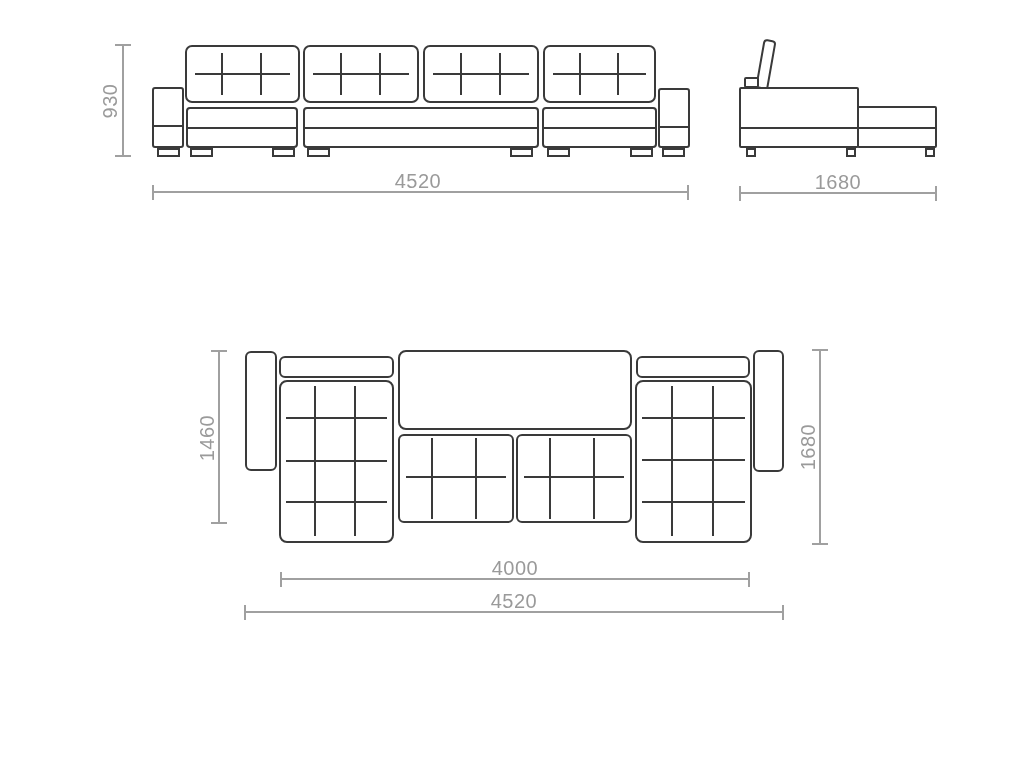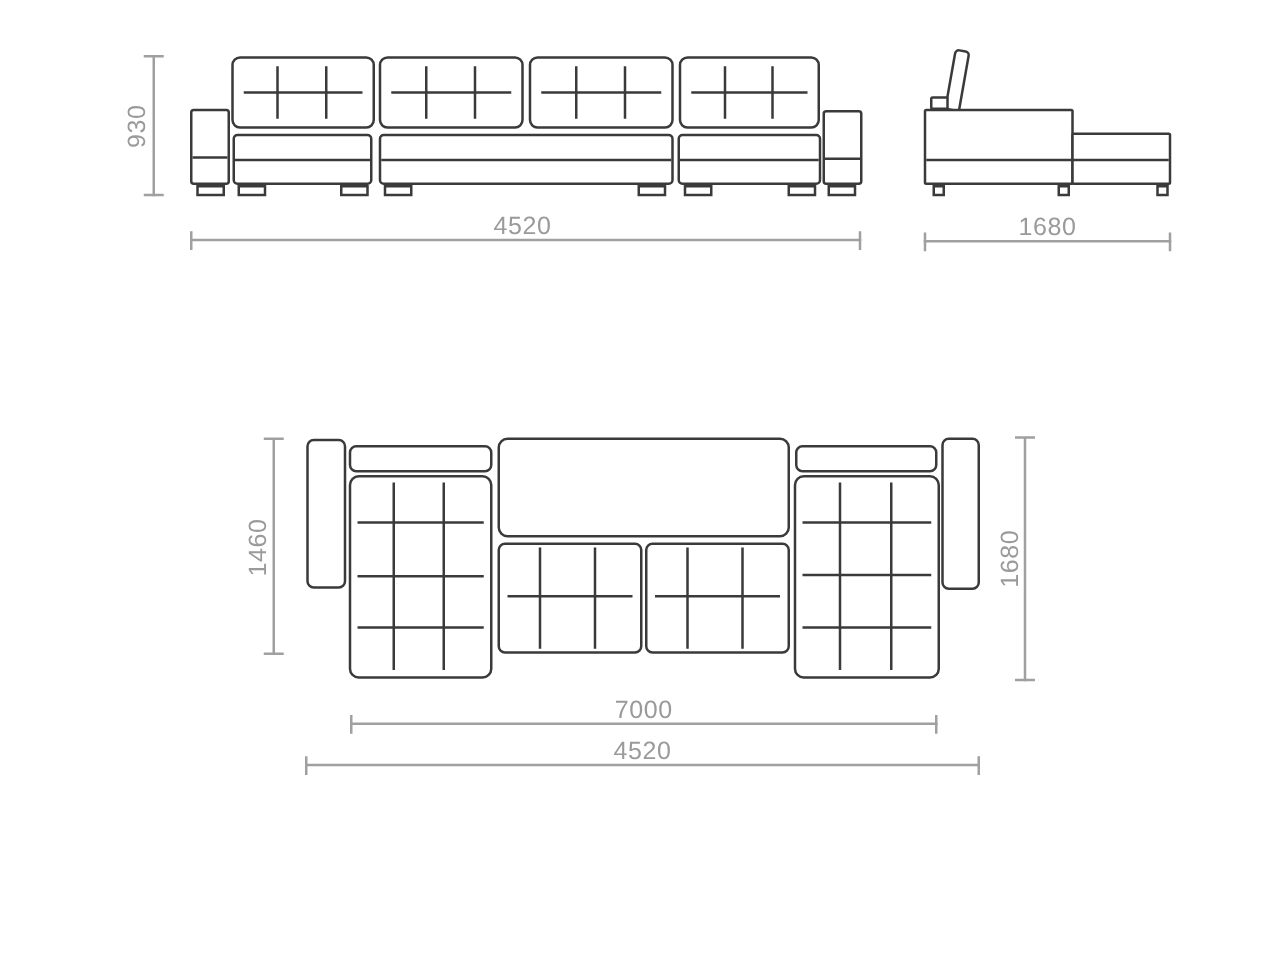--- a/index.html
+++ b/index.html
@@ -192,21 +192,21 @@
     <div class="dim-line-v" style="left:819px;top:350px;height:195px;"></div>
     <div class="dim-tick-h" style="left:812px;top:349px;"></div>
     <div class="dim-tick-h" style="left:812px;top:543px;"></div>
     <div class="dim-label rot" style="left:808px;top:447px;">1680</div>
   </div>
 
   <div>
     <div class="dim-line-h" style="left:280px;top:578px;width:470px;"></div>
     <div class="dim-tick-v" style="left:280px;top:572px;"></div>
     <div class="dim-tick-v" style="left:748px;top:572px;"></div>
-    <div class="dim-label hcenter" style="left:515px;top:558px;">7000</div>
+    <div class="dim-label hcenter" style="left:515px;top:558px;">4000</div>
   </div>
 
   <div>
     <div class="dim-line-h" style="left:244px;top:611px;width:540px;"></div>
     <div class="dim-tick-v" style="left:244px;top:605px;"></div>
     <div class="dim-tick-v" style="left:782px;top:605px;"></div>
     <div class="dim-label hcenter" style="left:514px;top:591px;">4520</div>
   </div>
 
 </div>

